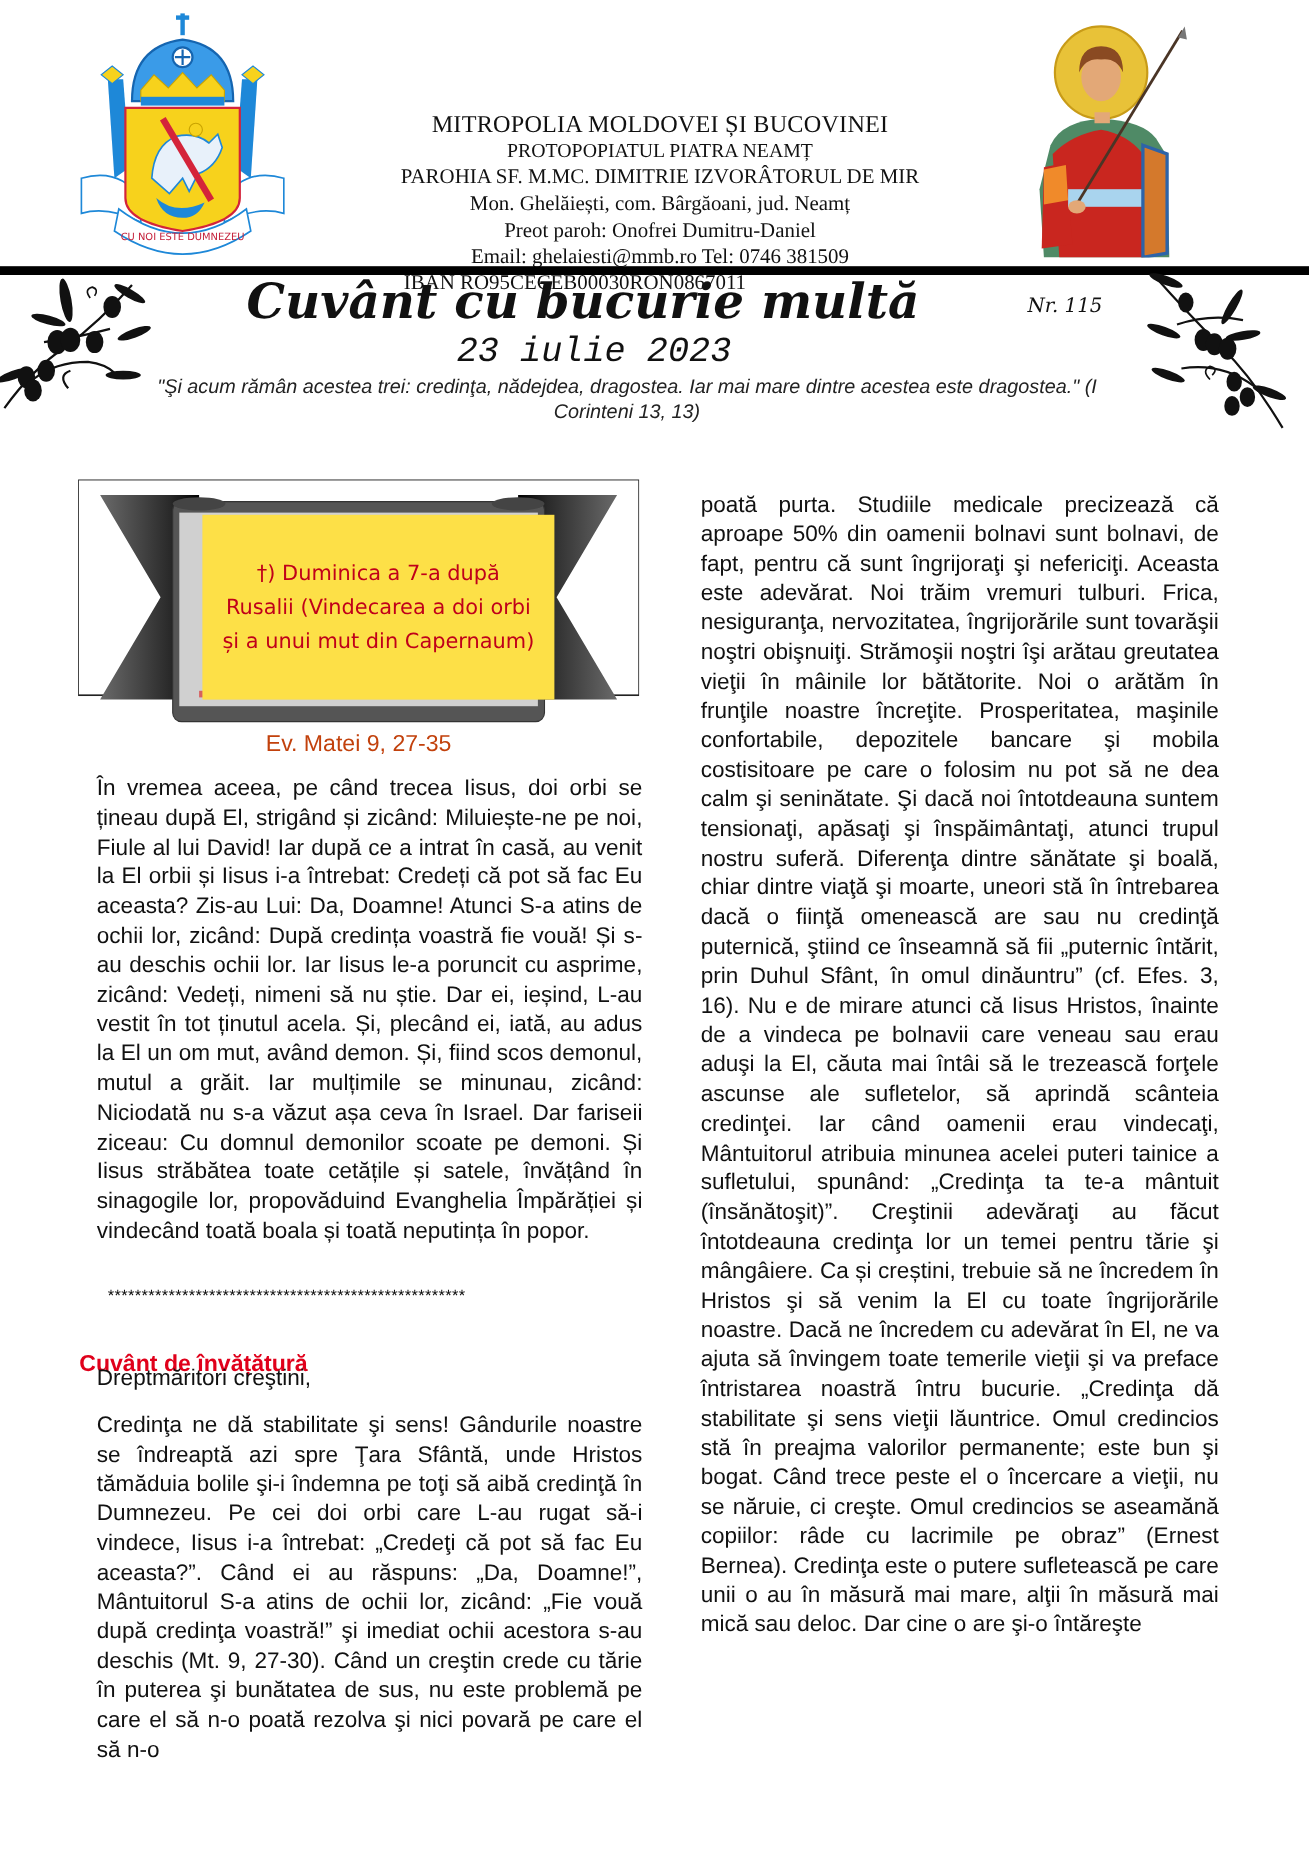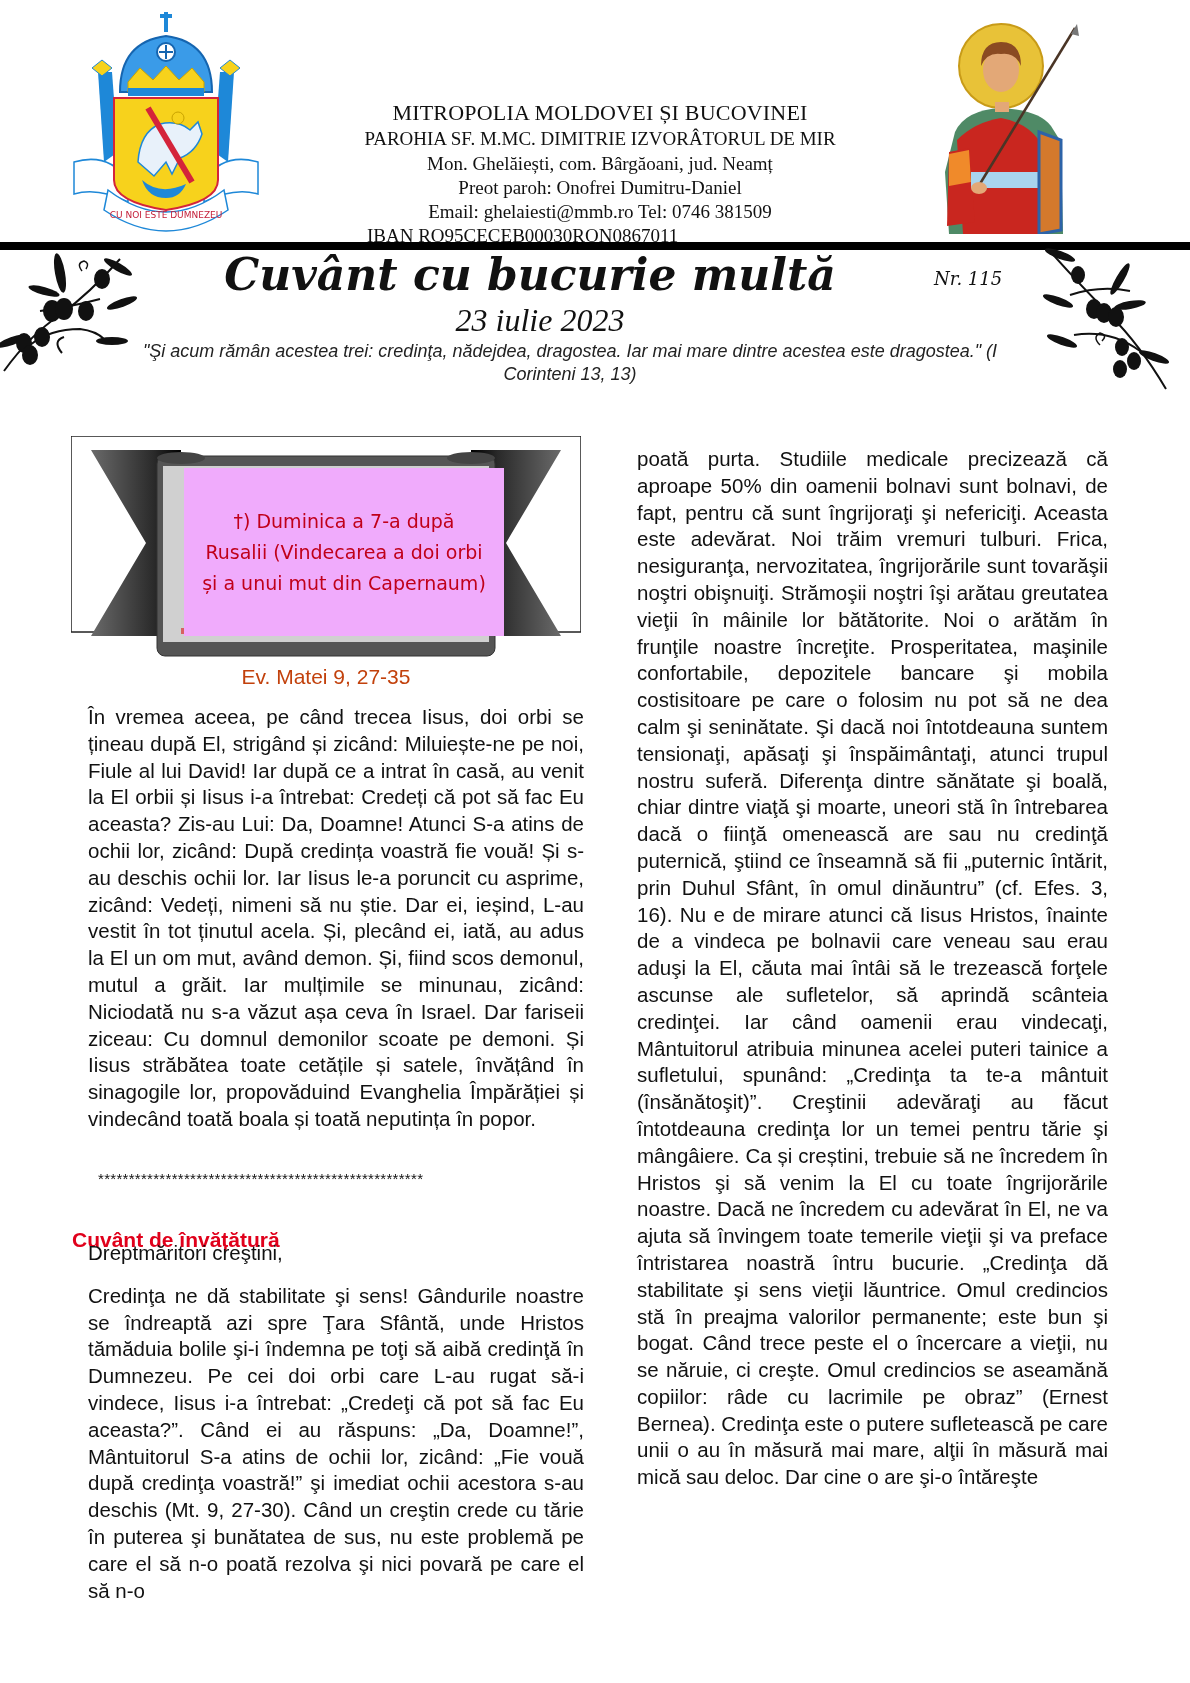--- a/index.html
+++ b/index.html
@@ -15,26 +15,26 @@
   .hdr .l4, .hdr .l5, .hdr .l6 { font-size: 19px; line-height: 24px; }
   .hdr .l7 { font-size: 19px; line-height: 24px; text-align: left; padding-left: 67px; }
 
   .rule { position: absolute; left: 0; top: 242px; width: 1190px; height: 8px; background: #000; }
 
   .branch-left { position: absolute; left: 0; top: 245px; width: 140px; height: 130px; }
   .branch-right { position: absolute; left: 1040px; top: 245px; width: 140px; height: 145px; }
 
   .title { position: absolute; left: 190px; top: 248px; width: 680px; text-align: center; font-family: "DejaVu Serif", serif; font-style: italic; font-weight: bold; font-size: 44px; line-height: 54px; color: #111; }
   .issue { position: absolute; left: 934px; top: 268px; font-family: "DejaVu Serif", serif; font-style: italic; font-size: 18px; color: #111; }
-  .date { position: absolute; left: 300px; top: 300px; width: 480px; text-align: center; font-family: Liberation Serif, serif; font-style: italic; font-size: 32px; line-height: 40px; }
+  .date { position: absolute; left: 300px; top: 300px; width: 480px; text-align: center; font-family: Liberation Mono, monospace; font-style: italic; font-size: 32px; line-height: 40px; }
   .motto { position: absolute; left: 120px; top: 340px; width: 900px; text-align: center; font-family: "Liberation Sans", sans-serif; font-style: italic; font-size: 18px; line-height: 23px; color: #222; }
 
   
   .banner { position: absolute; left: 71px; top: 436px; width: 510px; height: 232px; }
-  .banner-text { position: absolute; left: 184px; top: 468px; width: 320px; height: 168px; background: #f0abfc; text-align: center; font-family: "DejaVu Sans", sans-serif; color: #c0001a; font-size: 19px; line-height: 31px; padding-top: 38px; box-sizing: border-box; }
+  .banner-text { position: absolute; left: 184px; top: 468px; width: 320px; height: 168px; background: #fde047; text-align: center; font-family: "DejaVu Sans", sans-serif; color: #c0001a; font-size: 19px; line-height: 31px; padding-top: 38px; box-sizing: border-box; }
   .gospel-ref { position: absolute; left: 71px; top: 664px; width: 510px; text-align: center; font-weight: normal; color: #c2410c; font-size: 21px; line-height: 26px; }
 
   
   .col { position: absolute; font-size: 20.5px; line-height: 26.8px; text-align: justify; color: #111; }
   .col p { margin: 16px; }
   .col-left-1 { left: 72px; top: 688px; width: 528px; }
   .stars { position: absolute; left: 98px; top: 1170px; font-size: 15px; letter-spacing: 0.3px; color: #111; }
   .section-title { position: absolute; left: 72px; top: 1228px; font-size: 21px; font-weight: bold; color: #e0001b; }
   .col-left-2 { left: 72px; top: 1224px; width: 528px; }
   .col-right { left: 621px; top: 430px; width: 503px; }
@@ -66,20 +66,21 @@
   <path d="M46 86 H150 V168 Q150 190 98 198 Q46 190 46 168 Z" fill="#f7d21c" stroke="#d4243a" stroke-width="2"></path>
 
   <path d="M70 150 Q72 120 92 112 Q110 108 122 118 L130 110 L134 122 Q128 140 112 146 L104 162 L98 150 L86 164 Z" fill="#e8f1fa" stroke="#1e88d8" stroke-width="1.5"></path>
   <path d="M80 96 L124 170" stroke="#d4243a" stroke-width="6"></path>
   <circle cx="110" cy="106" r="6" fill="#f7d21c" stroke="#c9a300"></circle>
   <path d="M74 168 Q92 184 118 172 Q112 186 98 186 Q80 186 74 168 Z" fill="#1e88d8"></path>
 </svg>
 
 <div class="hdr">
   <div class="l1">MITROPOLIA MOLDOVEI ȘI BUCOVINEI</div>
+  <div class="l2">PROTOPOPIATUL PIATRA NEAMȚ</div>
   <div class="l3">PAROHIA SF. M.MC. DIMITRIE IZVORÂTORUL DE MIR</div>
   <div class="l4">Mon. Ghelăiești, com. Bârgăoani, jud. Neamț</div>
   <div class="l5">Preot paroh: Onofrei Dumitru-Daniel</div>
   <div class="l6">Email: ghelaiesti@mmb.ro Tel: 0746 381509</div>
   <div class="l7">IBAN RO95CECEB00030RON0867011</div>
 </div>
 
 <svg class="icon-saint" viewBox="0 0 150 212">
   <circle cx="66" cy="44" r="42" fill="#e8c238" stroke="#c89b18" stroke-width="2"></circle>
   <path d="M20 110 Q30 88 66 86 Q104 88 116 104 L126 120 L128 212 L14 212 L10 150 Z" fill="#4f8a66"></path>

